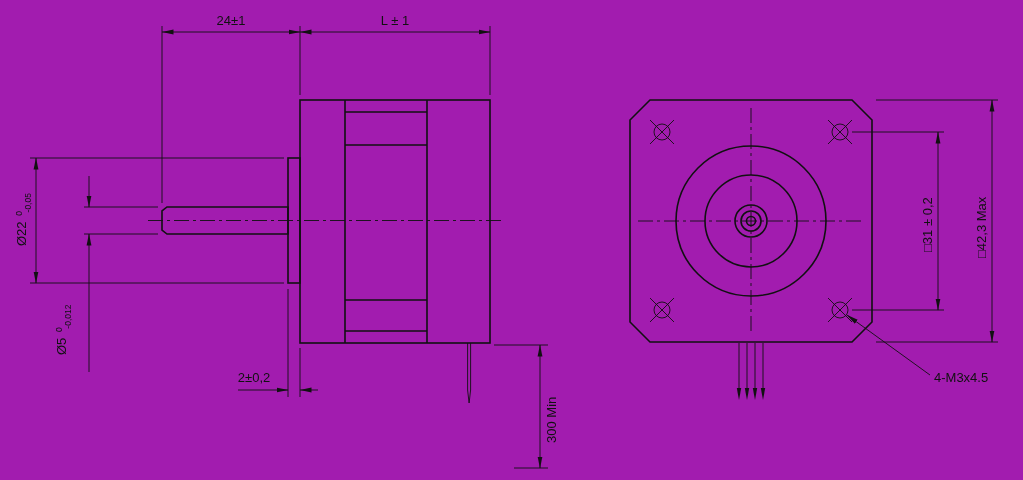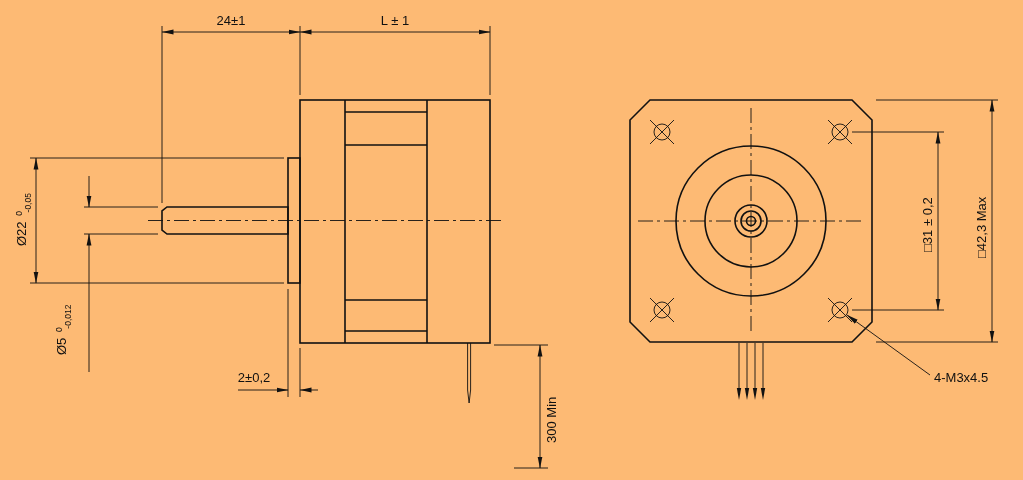--- a/index.html
+++ b/index.html
@@ -1,17 +1,17 @@
 <!DOCTYPE html>
 <html><head>
 <meta charset="utf-8">
 <style>
   html,body{margin:0;padding:0;background:#ffffff;}
   .stage{
-    width:1023px;height:480px;background:#fdba74;position:relative;overflow:hidden;
+    width:1023px;height:480px;background:#a21caf;position:relative;overflow:hidden;
     font-family:"Liberation Sans","DejaVu Sans",sans-serif;
   }
   svg{display:block}
   svg text{
     font-family:"Liberation Sans","DejaVu Sans",sans-serif;
     font-size:13px;fill:#111;stroke:none;
   }
   .obj{stroke:#111;stroke-width:1.6;fill:none;stroke-linejoin:miter;}
   .thin{stroke:#111;stroke-width:0.9;fill:none;}
   .cl{stroke:#111;stroke-width:0.9;fill:none;stroke-dasharray:15 4 3 4;}

